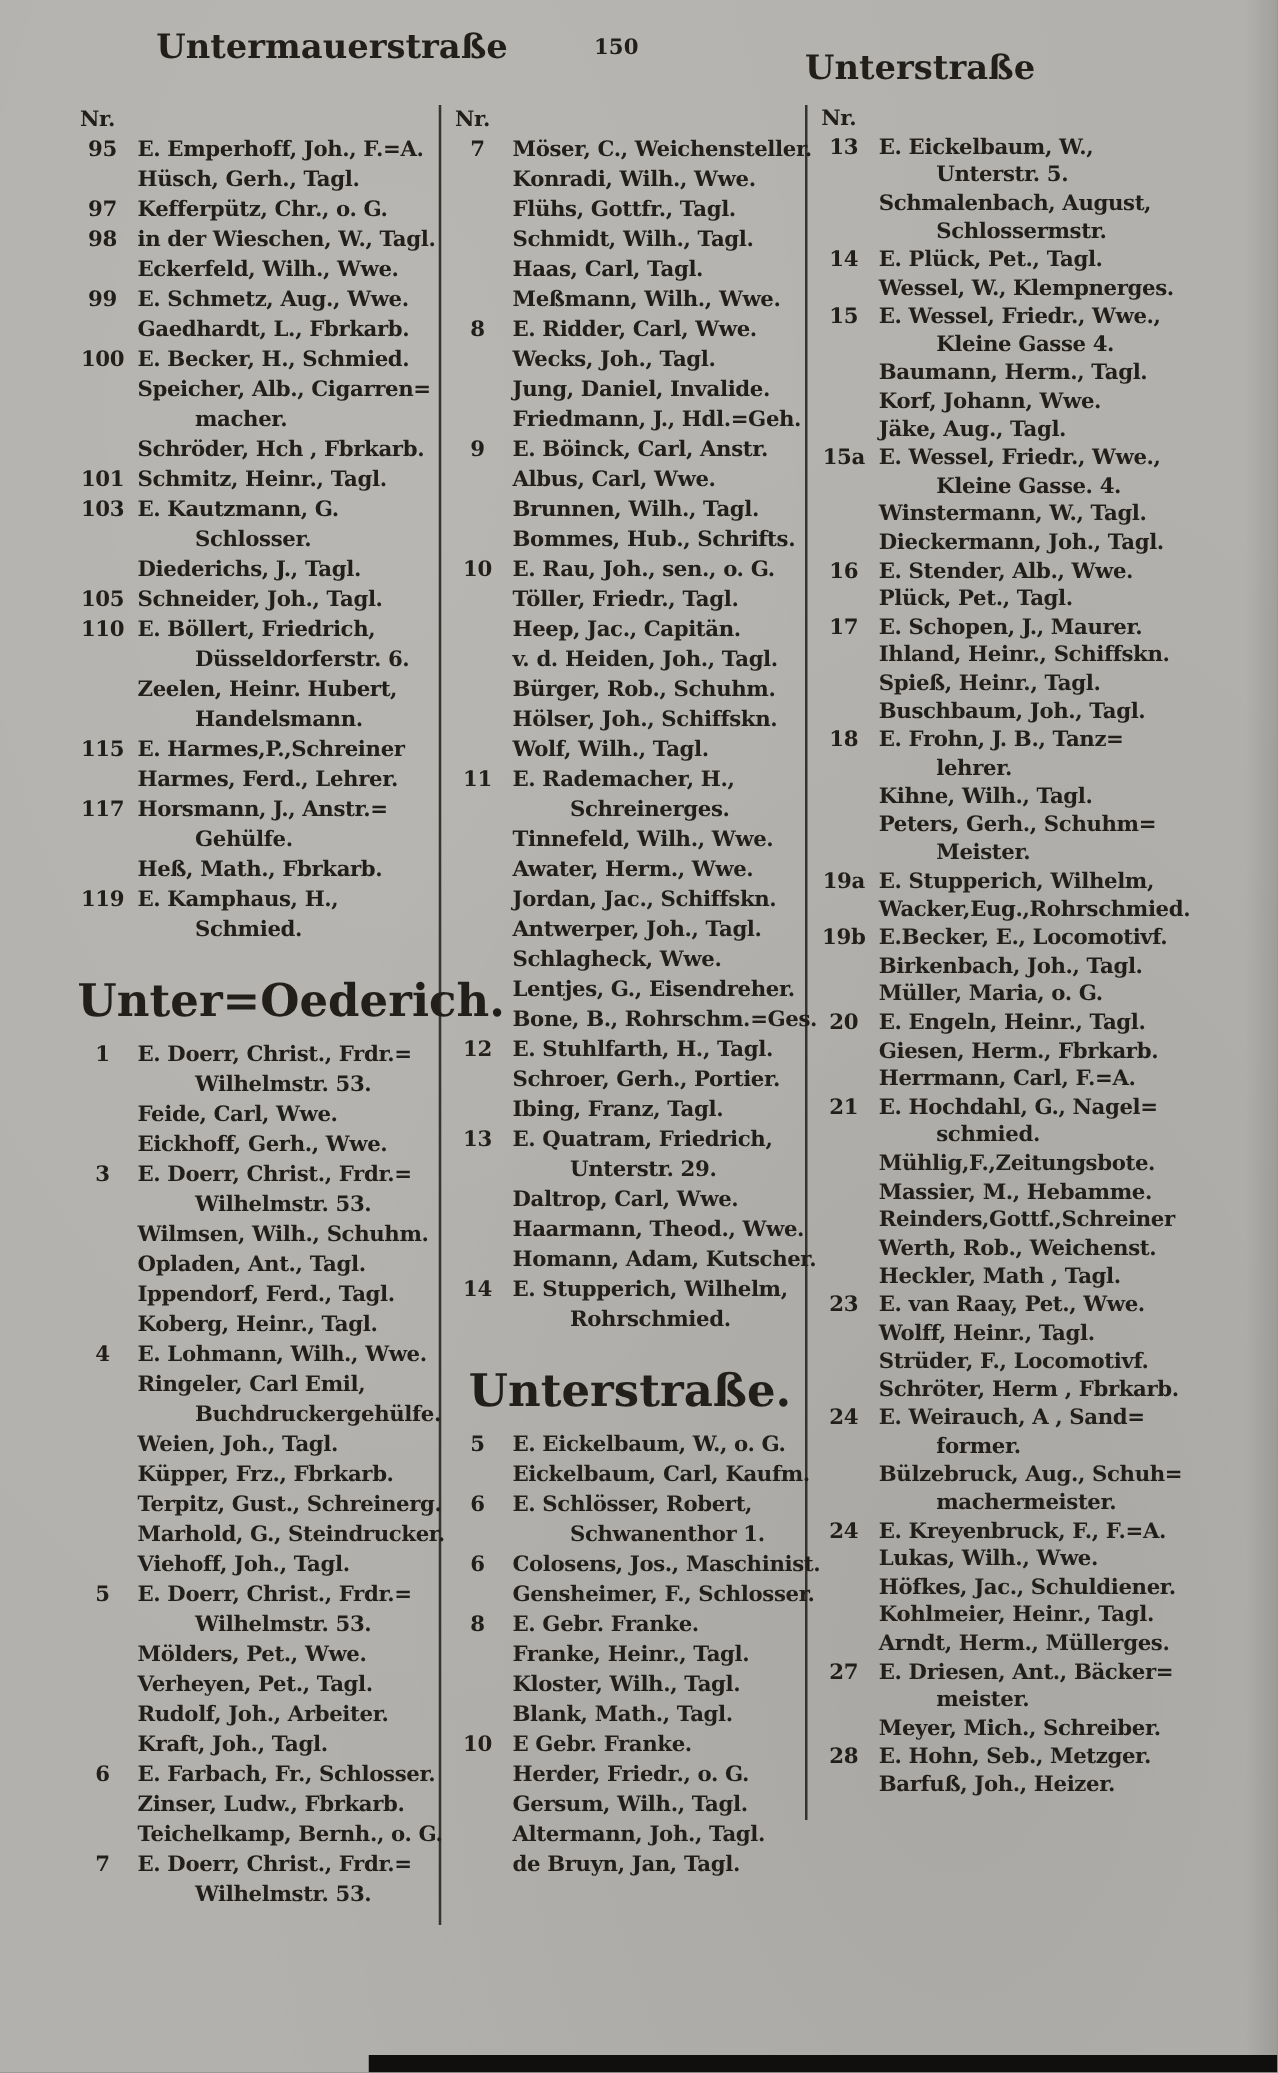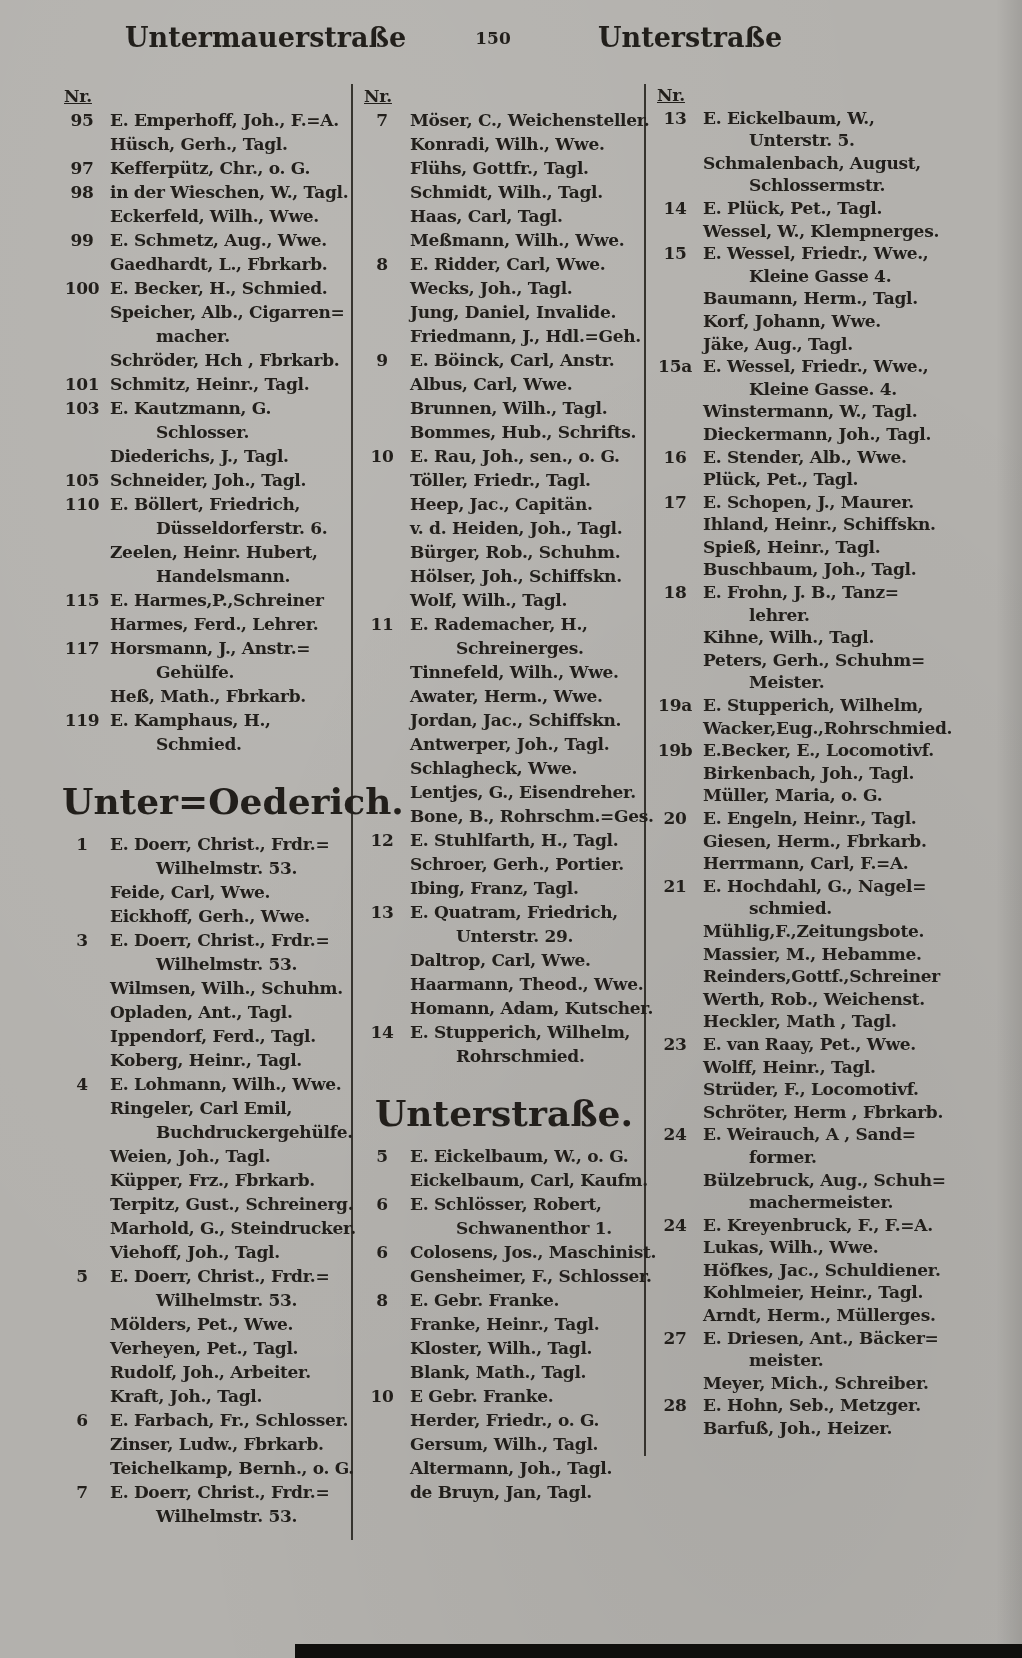--- a/index.html
+++ b/index.html
@@ -10,31 +10,31 @@
     background:
       radial-gradient(ellipse at 30% 20%, rgba(255,255,255,.07), rgba(0,0,0,0) 60%),
       radial-gradient(ellipse at 75% 80%, rgba(0,0,0,.05), rgba(0,0,0,0) 55%),
       #b3b1ad;
     overflow:hidden;
     font-family:"DejaVu Serif","Liberation Serif",serif;
     color:#221f1b;
   }
   .hdr{position:absolute;top:22px;font-weight:bold;font-size:27px;text-align:center;white-space:nowrap;}
   .hdr.left{left:125px;width:280px;}
-  .hdr.right{left:598px;width:180px;}
+  .hdr.right{left:644px;width:180px;margin-top:17px;}
   .pagenum{position:absolute;top:28px;left:433px;width:120px;text-align:center;font-size:17px;font-weight:bold;}
   .col{position:absolute;top:84px;line-height:24px;font-size:17px;font-weight:bold;letter-spacing:-0.3px;}
   .col1{left:62px;width:292px;}
   .col2{left:362px;width:284px;}
   .col3{left:655px;width:312px;line-height:22.6px;}
   .row{white-space:nowrap;}
   .row .num{display:inline-block;width:40px;padding-right:8px;text-align:center;}
   .row.c{padding-left:48px;}
   .row.w{padding-left:94px;}
-  .row.label{padding-left:2px;text-decoration:underline;}
+  .row.label{padding-left:2px;}
   .row.h{text-align:center;font-size:36px;line-height:34px;margin:28px 0 14px;letter-spacing:0;}
   .vrule{position:absolute;width:2px;background:rgba(32,29,24,.85);}
   .vrule.r1{left:351px;top:84px;height:1456px;}
   .vrule.r2{left:644px;top:84px;height:1372px;}
   .bottom-bar{position:absolute;left:295px;top:1644px;width:727px;height:14px;background:#100f0d;}
   .edge-shade{position:absolute;right:0;top:0;width:26px;height:1658px;
     background:linear-gradient(to right, rgba(0,0,0,0), rgba(0,0,0,.10));}
 </style>
 </head>
 <body>

